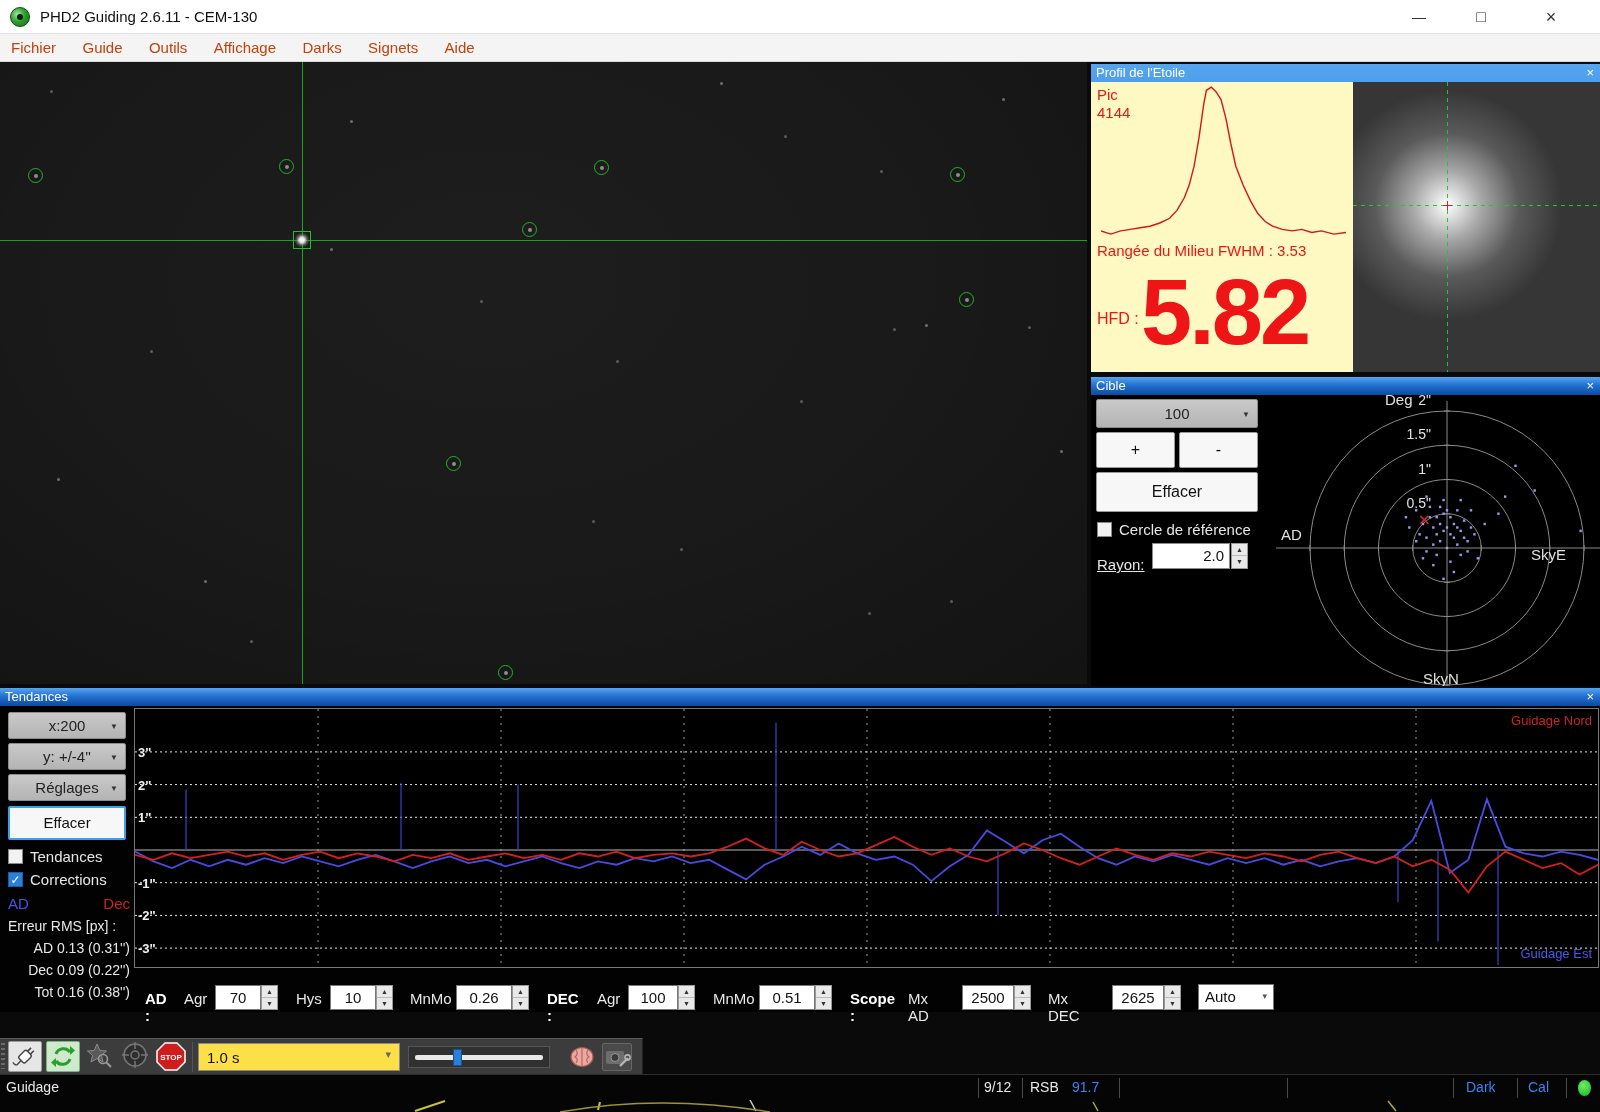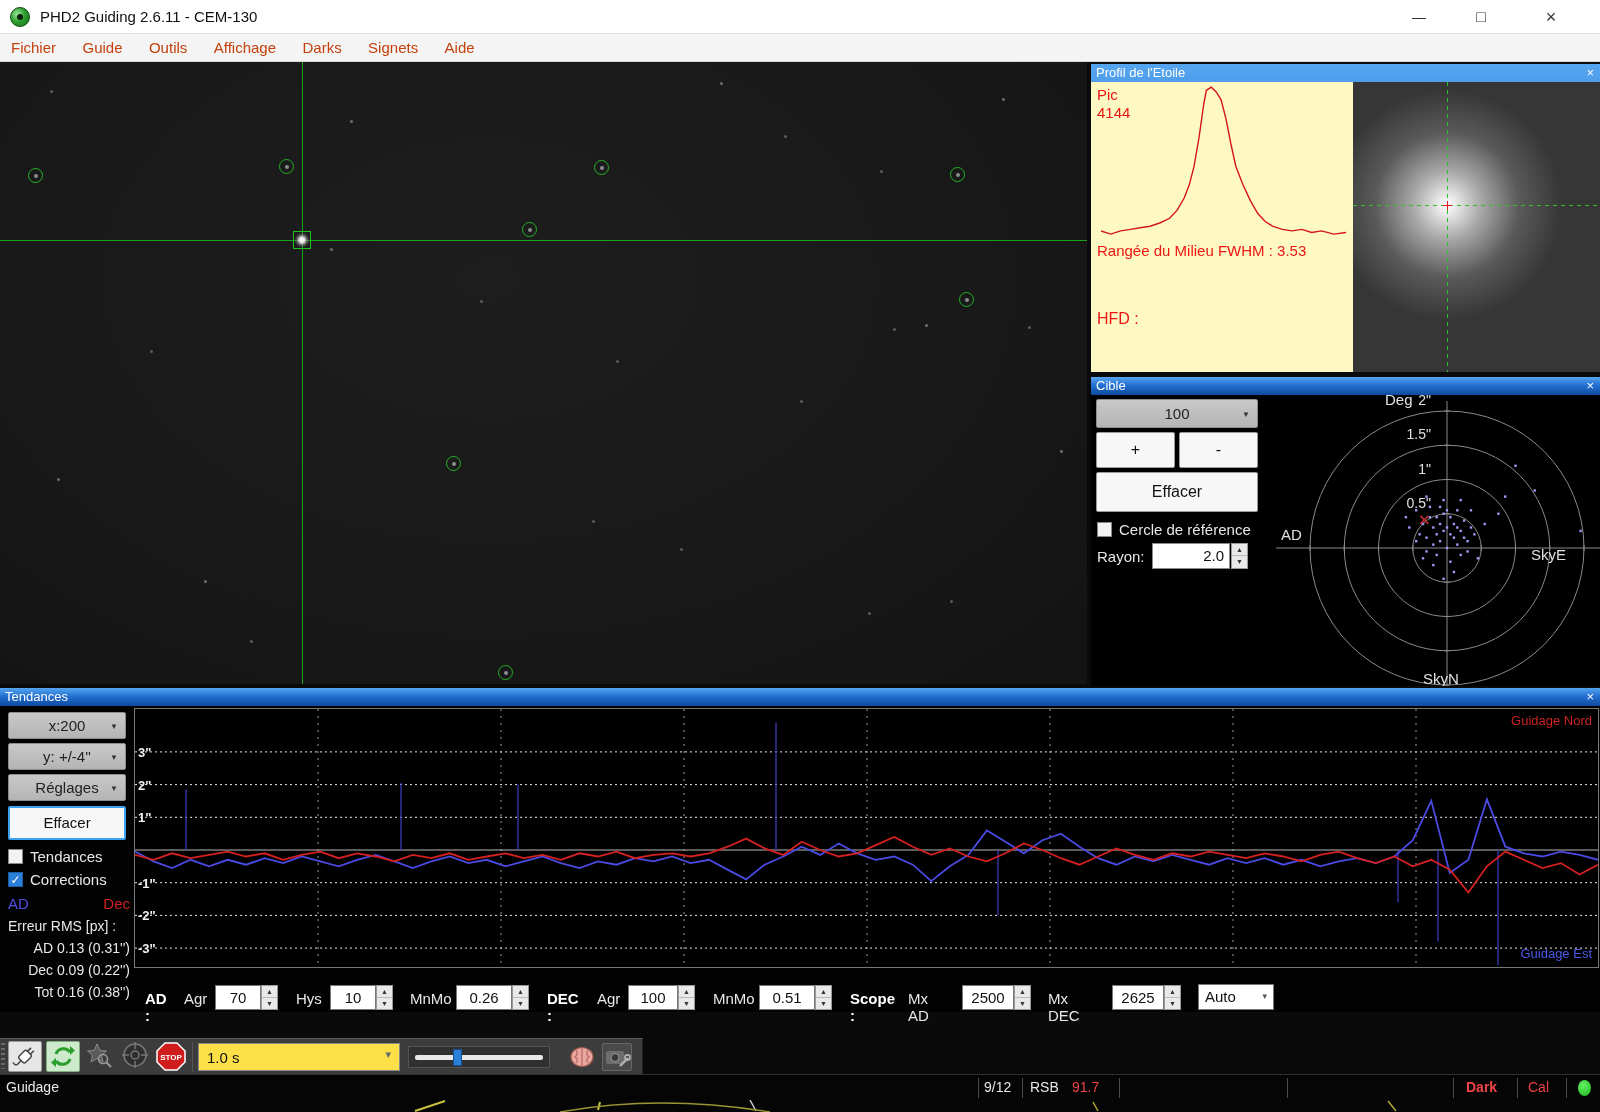--- a/index.html
+++ b/index.html
@@ -65,21 +65,21 @@
   .selbox{position:absolute;height:26px;background:#fff;border:1px solid #777;color:#111;font-size:15px;padding:3px 6px;}
   .selbox .arr{position:absolute;right:6px;top:6px;font-size:9px;color:#555;}
   
   #toolbar{left:0;top:1038px;width:643px;height:36px;background:#3c3c3c;border-top:1px solid #5a5a5a;border-right:1px solid #222;}
   .tbtn{position:absolute;top:2px;width:34px;height:31px;border-radius:2px;}
   .grip{position:absolute;left:1px;top:4px;width:4px;height:26px;background-image:repeating-linear-gradient(180deg,#6a6a6a 0 2px,transparent 2px 5px);}
   .tsep{position:absolute;top:3px;width:1px;height:30px;background:#2a2a2a;border-right:1px solid #555;}
   
   #statusbar{left:0;top:1074px;width:1600px;height:26px;background:#050505;border-top:1px solid #2e2e2e;color:#e8e8e8;font-size:14px;}
   .sdiv{position:absolute;top:3px;width:1px;height:20px;background:#4a4a4a;}
-  .green{color:#ef4444;}
+  .green{color:#3b82f6;}
   #bottomstrip{left:0;top:1100px;width:1600px;height:12px;background:#050505;}
 </style>
 </head>
 <body>
 
 <div id="app">
 
   <div class="abs titlebar">
     <div class="abs appicon"></div>
     <div class="abs wintitle">PHD2 Guiding 2.6.11 - CEM-130</div>
@@ -157,20 +157,21 @@
     <span class="x">×</span>
   </div>
   <div class="abs" id="profileBody">
     <div class="abs redtxt" style="left:6px;top:4px;font-size:15px;">Pic</div>
     <div class="abs redtxt" style="left:6px;top:22px;font-size:15px;">4144</div>
     <svg class="abs" id="profileCurve" style="left:10px;top:2px;" width="245" height="160" viewBox="0 0 245 160">
         <polyline points="0.0,146.9 9.8,150.1 19.6,146.9 29.4,145.4 39.2,143.8 49.0,142.2 58.8,139.0 68.6,134.3 76.0,126.4 83.3,113.8 88.2,101.1 93.1,82.2 98.0,53.7 102.9,19.0 105.4,6.3 110.3,3.2 115.2,7.9 120.1,15.8 125.0,34.8 129.9,60.0 134.8,82.2 142.1,101.1 149.5,116.9 156.8,129.6 164.2,137.5 171.5,142.2 181.3,145.4 191.1,146.9 200.9,145.4 210.7,148.5 220.5,146.9 232.8,150.1 245.0,148.5" fill="none" stroke="#d41616" stroke-width="1.4"></polyline>
       </svg>
     <div class="abs redtxt" style="left:6px;top:160px;font-size:15px;">Rangée du Milieu FWHM : 3.53</div>
     <div class="abs redtxt" style="left:6px;top:228px;font-size:16px;">HFD :</div>
+    <div class="abs redtxt" id="hfdval" style="left:50px;top:190px;">5.82</div>
     <div class="abs" id="starimg">
       <div class="dash-h" style="left:0;top:123px;width:247px;"></div>
       <div class="dash-v" style="left:94px;top:0;height:290px;"></div>
       <div class="redplus abs" style="left:94px;top:123px;"></div>
     </div>
   </div>
 
   <div class="abs caption" id="ciblePanel">
     <span>Cible</span>
     <span class="x">×</span>
@@ -268,21 +269,21 @@
       <span>100</span>
       <span class="arr">▼</span>
     </div>
     <div class="abs pbtn" style="left:5px;top:37px;width:79px;height:36px;line-height:34px;">+</div>
     <div class="abs pbtn" style="left:88px;top:37px;width:79px;height:36px;line-height:34px;">-</div>
     <div class="abs pbtn" style="left:5px;top:77px;width:162px;height:40px;line-height:38px;">Effacer</div>
     <div class="abs chkrow" style="left:6px;top:126px;width:200px;height:18px;">
       <span class="chk"></span>
       <span style="margin-left:22px;">Cercle de référence</span>
     </div>
-    <div class="abs chkrow" style="left:6px;top:153px;">Rayon:</div>
+    <div class="abs chkrow" style="left:6px;top:161px;text-decoration:underline;">Rayon:</div>
     <div class="abs numbox" style="left:61px;top:148px;width:78px;height:26px;line-height:24px;">2.0</div>
     <div class="abs spin" style="left:140px;top:148px;height:26px;">
       <span>▲</span>
         <span>▼</span>
     </div>
   </div>
 
   <div class="abs caption" id="histCaption">
     <span>Tendances</span>
     <span class="x">×</span>
@@ -477,21 +478,21 @@
   <div class="abs" id="statusbar">
     <span class="abs" style="left:6px;top:4px;">Guidage</span>
     <span class="sdiv" style="left:978px;"></span>
     <span class="abs" style="left:984px;top:4px;">9/12</span>
     <span class="sdiv" style="left:1022px;"></span>
     <span class="abs" style="left:1030px;top:4px;">RSB</span>
     <span class="abs green" style="left:1072px;top:4px;">91.7</span>
     <span class="sdiv" style="left:1119px;"></span>
     <span class="sdiv" style="left:1287px;"></span>
     <span class="sdiv" style="left:1453px;"></span>
-    <span class="abs green" style="left:1466px;top:4px;font-weight:bold;">Dark</span>
+    <span class="abs green" style="left:1466px;top:4px;">Dark</span>
     <span class="sdiv" style="left:1517px;"></span>
     <span class="abs green" style="left:1528px;top:4px;">Cal</span>
     <span class="sdiv" style="left:1566px;"></span>
     <span class="abs" style="left:1578px;top:5px;width:13px;height:16px;border-radius:50%;background:radial-gradient(circle at 40% 35%,#66f066,#18b418);"></span>
   </div>
 
   <svg class="abs" id="bottomstrip" width="1600" height="12" viewBox="0 0 1600 12">
     <line x1="445" y1="1" x2="415" y2="11" stroke="#c8c23a" stroke-width="2"></line>
     <line x1="600" y1="2" x2="598" y2="10" stroke="#c8c23a" stroke-width="2"></line>
     <line x1="750" y1="0" x2="756" y2="11" stroke="#cccccc" stroke-width="1.5"></line>

